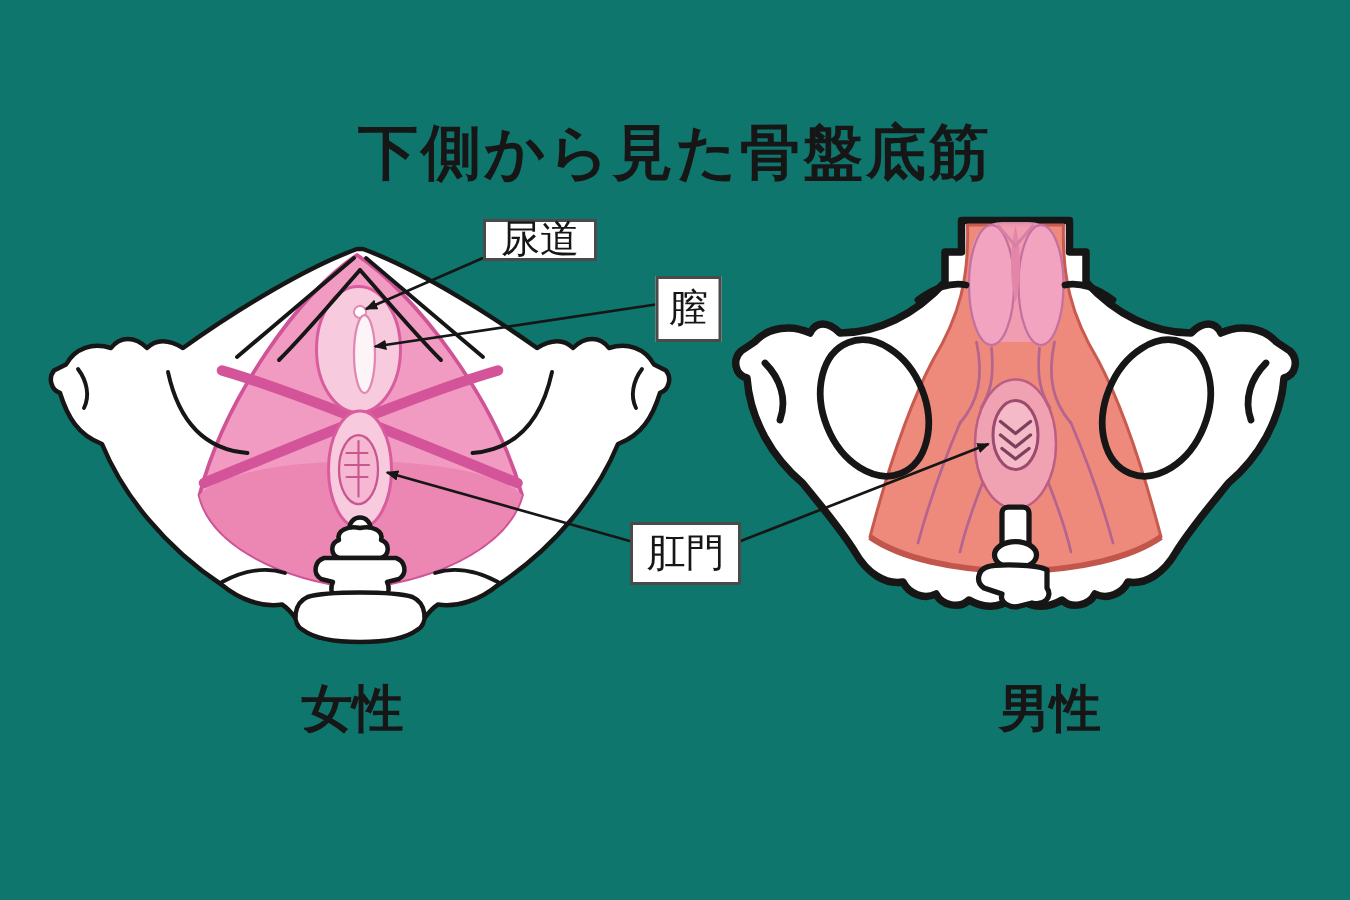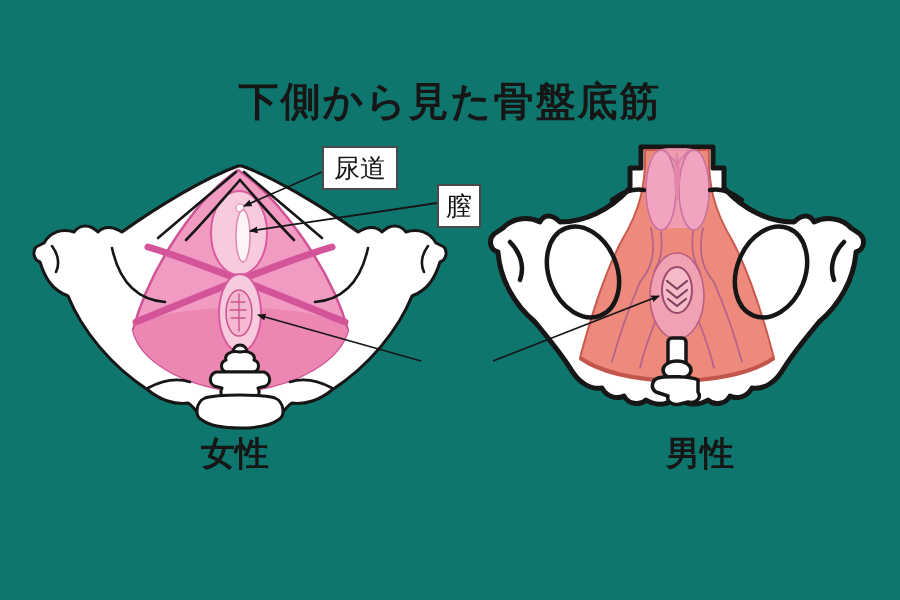--- a/index.html
+++ b/index.html
@@ -6,30 +6,30 @@
   .stage{
     position:relative;width:900px;height:600px;background:#0f766e;overflow:hidden;
     font-family:"DejaVu Sans","Liberation Sans",sans-serif;color:#161616;
   }
   .title{
     position:absolute;left:0;right:0;top:74px;text-align:center;
     font-size:40px;font-weight:600;letter-spacing:2px;color:#161616;
   }
   .caption{
     position:absolute;width:150px;text-align:center;
-    font-size:34px;font-weight:600;color:#161616;
+    font-size:34px;font-weight:600;color:#161616;margin-top:19px;
   }
   .caption.female{left:160px;top:431px;}
   .caption.male{left:625px;top:431px;}
   .callout{
     position:absolute;display:flex;align-items:center;justify-content:center;
     background:#ffffff;border:2px solid #4a4a4a;box-sizing:border-box;
     font-size:26px;font-weight:500;color:#161616;line-height:1;
   }
-  .callout.urethra{left:322px;top:146px;width:76px;height:44px;}
+  .callout.urethra{left:322px;top:146px;width:76px;height:28px;}
   .callout.vagina{left:437px;top:184px;width:44px;height:44px;}
   .callout.anus{left:420px;top:348px;width:74px;height:42px;}
   svg.canvas{position:absolute;left:0;top:0;}
 </style>
 </head>
 <body>
 
 <div class="stage">
 
   <svg class="canvas" width="900" height="600" viewBox="0 0 900 600">
@@ -217,16 +217,19 @@
   </svg>
 
   <div class="title">下側から見た骨盤底筋</div>
 
   <div class="callout urethra">
     <span>尿道</span>
   </div>
   <div class="callout vagina">
     <span>膣</span>
   </div>
+  <div class="callout anus">
+    <span>肛門</span>
+  </div>
 
   <div class="caption female">女性</div>
   <div class="caption male">男性</div>
 </div>
 
 </body></html>

